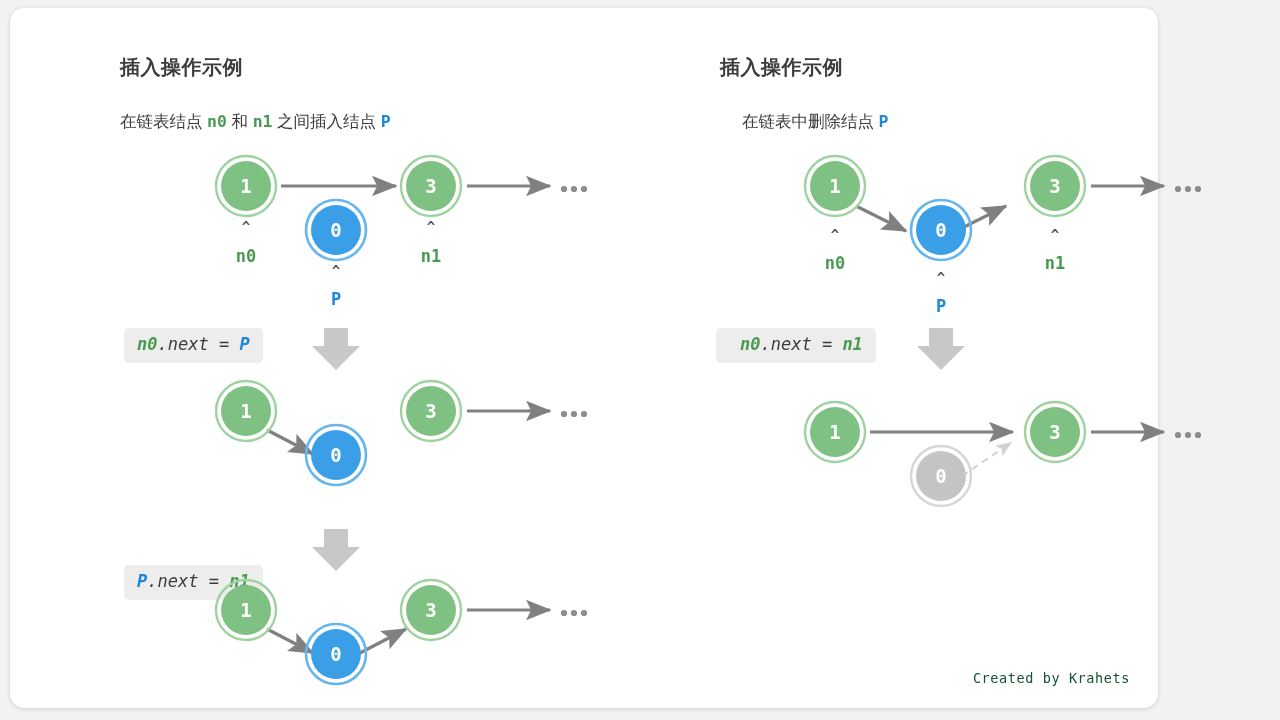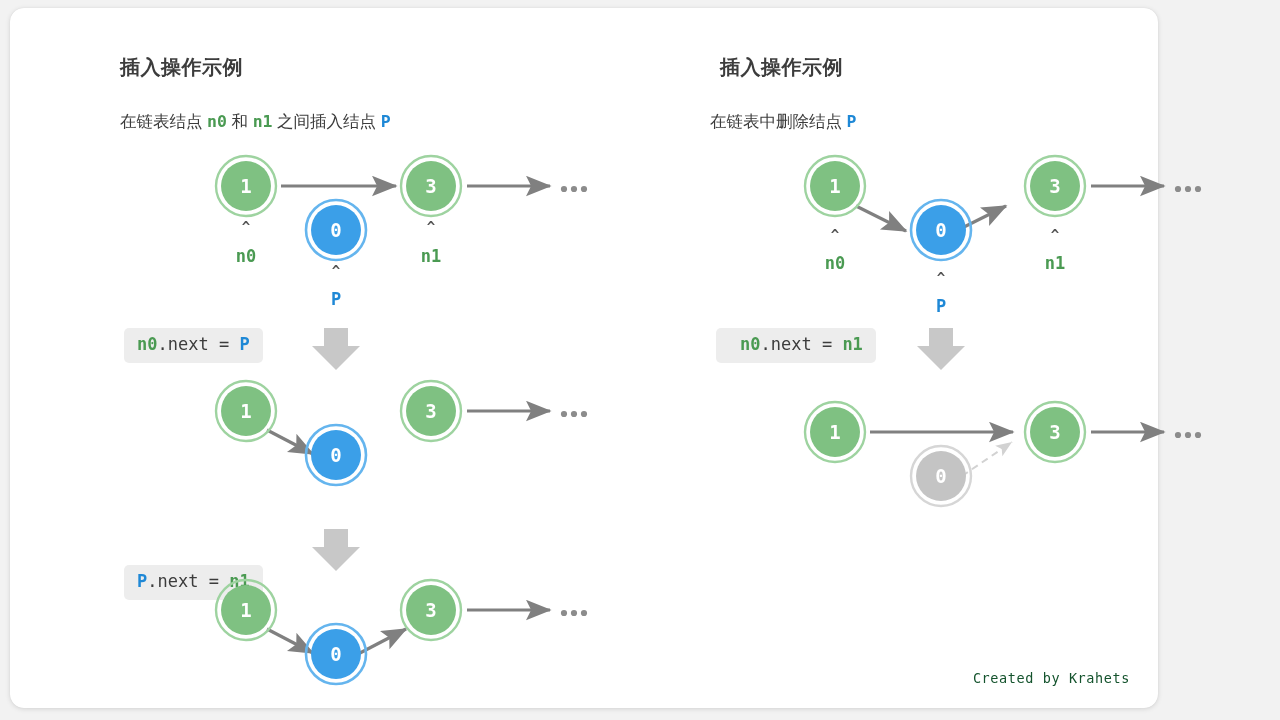--- a/index.html
+++ b/index.html
@@ -50,20 +50,21 @@
   .code-box {
     position: absolute;
     background: #ededed;
     border-radius: 5px;
     padding: 7px 13px 8px 13px;
     font-family: "DejaVu Sans Mono", "Liberation Mono", monospace;
     font-size: 17px;
     color: #3c3c3c;
     white-space: nowrap;
     line-height: 1.15;
+    font-style: italic;
   }
 
   svg.diagram {
     position: absolute;
     overflow: visible;
   }
   .credit {
     position: absolute;
     right: 28px;
     bottom: 22px;
@@ -188,21 +189,21 @@
         </g>
         <g>
           <circle cx="554" cy="605" r="3.1" fill="#8c8c8c"></circle>
           <circle cx="564" cy="605" r="3.1" fill="#8c8c8c"></circle>
           <circle cx="574" cy="605" r="3.1" fill="#8c8c8c"></circle>
         </g>
       </g>
     </svg>
 
     <div class="panel-title" style="left:710px; top:46px;">插入操作示例</div>
-    <div class="panel-sub" id="right-sub" style="left:700px; top:83px;"><span>在链表中删除结点 </span><span class="mono blue-txt">P</span></div>
+    <div class="panel-sub" id="right-sub" style="left:732px; top:83px;"><span>在链表中删除结点 </span><span class="mono blue-txt">P</span></div>
 
     <div class="code-box" id="right-code-0" style="left:706px; top:320px;padding-left:24px;"><span class="mono green-txt">n0</span><span>.next = </span><span class="mono green-txt">n1</span></div>
 
     <svg class="diagram" style="left:640px; top:0px;" width="640" height="700">
 
       <g>
         <line x1="206" y1="198" x2="256" y2="223" stroke="#808080" stroke-width="3.2" marker-end="url(#ah)"></line>
         <line x1="306" y1="223" x2="356" y2="198" stroke="#808080" stroke-width="3.2" marker-end="url(#ah)"></line>
         <line x1="441" y1="178" x2="514" y2="178" stroke="#808080" stroke-width="3.2" marker-end="url(#ah)"></line>
 

